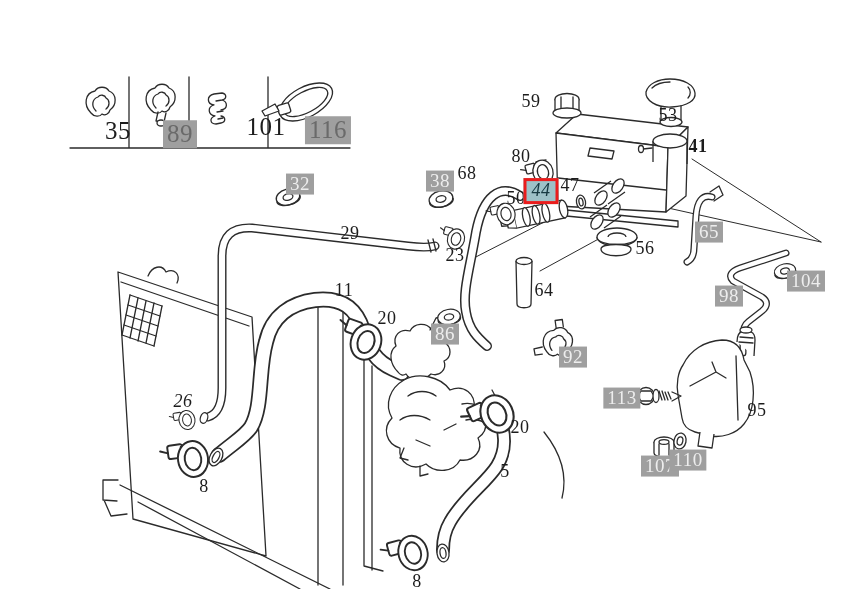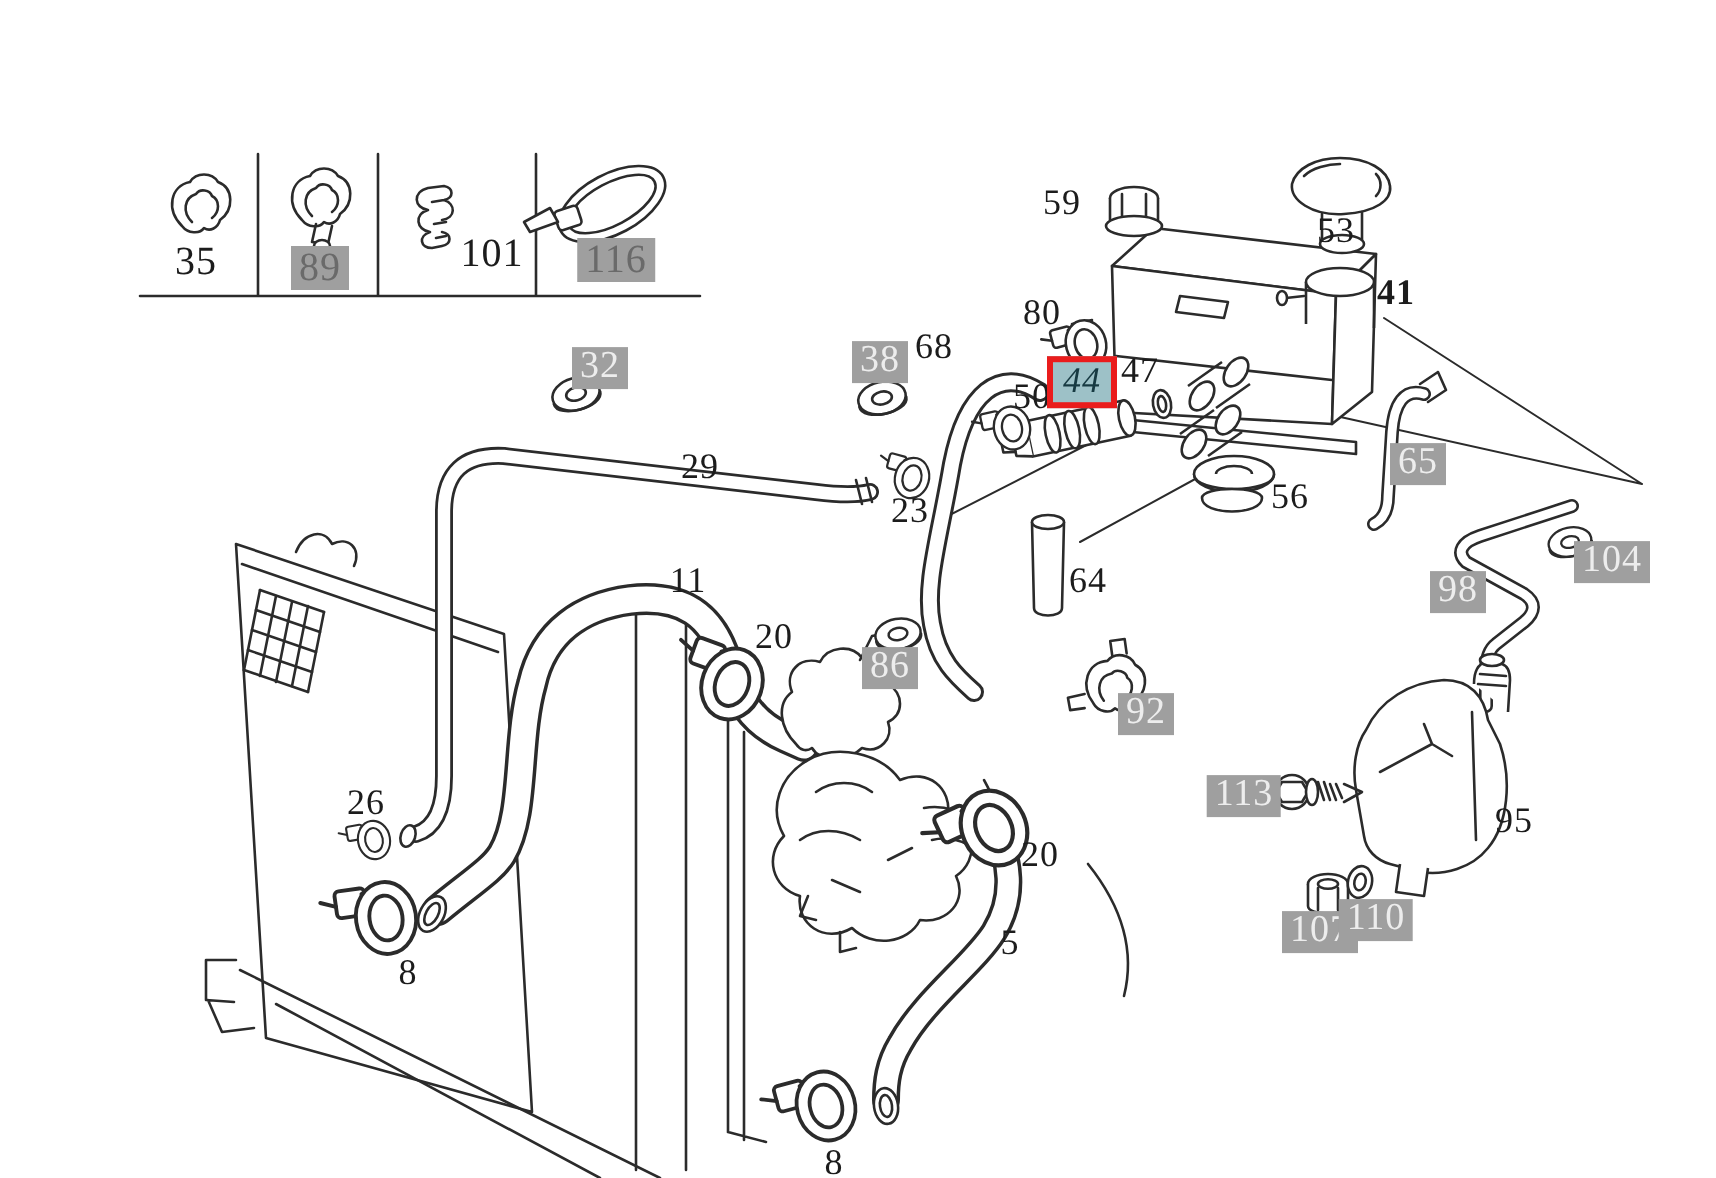--- a/index.html
+++ b/index.html
@@ -5,21 +5,21 @@
   html,body{margin:0;padding:0;}
   body{background:#e8e8e8;font-family:"Liberation Sans",sans-serif;}
   #stage{position:relative;width:858px;height:589px;background:var(--bg,#fff);overflow:hidden;margin:0 auto;}
   #art{position:absolute;left:0;top:0;z-index:1;}
   #art *{vector-effect:none;}
   .ln{stroke:var(--line,#2b2b2b);fill:none;stroke-width:1.3;stroke-linecap:round;stroke-linejoin:round;}
   .lnf{stroke:var(--line,#2b2b2b);fill:#fff;stroke-width:1.3;stroke-linejoin:round;}
   .thin{stroke-width:1;}
   .part-label{position:absolute;transform:translate(-50%,-50%);font-family:"Liberation Serif",serif;
     font-size:18px;line-height:1.1;color:var(--label-text,#1c1c1c);white-space:nowrap;z-index:5;letter-spacing:.5px;cursor:pointer;}
-  .part-label.table-plain,.part-label.table-gray{font-size:20px;}
+  .part-label.table-plain,.part-label.table-gray{font-size:25px;margin-left:20px;}
   .part-label.table-gray{background:var(--hl-bg,#9f9f9f);color:var(--tbl-hl-text,#6a6a6a);padding:0 4px;}
   .part-label.gray{background:var(--hl-bg,#9f9f9f);color:var(--hl-text,#ededed);padding:0 4px;font-size:19px;}
   .part-label.selected{background:var(--sel-bg,#9dc1c7);color:var(--sel-text,#173a42);
     border:3px solid var(--sel-border,#ea1c1c);padding:0 5px;font-size:18px;}
 </style>
 </head>
 <body>
 
 <div id="stage">
 
@@ -257,21 +257,21 @@
       <div class="part-label plain" style="left: 455px; top: 256px;">23</div>
       <div class="part-label plain" style="left: 645px; top: 249px;">56</div>
       <div class="part-label gray" style="left: 709px; top: 232px;">65</div>
       <div class="part-label plain" style="left: 544px; top: 291px;">64</div>
       <div class="part-label gray" style="left: 806px; top: 281px;">104</div>
       <div class="part-label gray" style="left: 729px; top: 296px;">98</div>
       <div class="part-label plain" style="left: 344px; top: 291px;">11</div>
       <div class="part-label plain" style="left: 387px; top: 319px;">20</div>
       <div class="part-label gray" style="left: 445px; top: 334px;">86</div>
       <div class="part-label gray" style="left: 573px; top: 357px;">92</div>
-      <div class="part-label plain" style="left: 183px; top: 402px;">26</div>
+      <div class="part-label plain" style="left: 183px; top: 402px; font-style: italic;">26</div>
       <div class="part-label gray" style="left: 622px; top: 398px;">113</div>
       <div class="part-label plain" style="left: 757px; top: 411px;">95</div>
       <div class="part-label plain" style="left: 520px; top: 428px;">20</div>
       <div class="part-label gray" style="left: 660px; top: 466px;">107</div>
       <div class="part-label gray" style="left: 688px; top: 460px;">110</div>
       <div class="part-label plain" style="left: 204px; top: 487px;">8</div>
       <div class="part-label plain" style="left: 505px; top: 472px;">5</div>
       <div class="part-label plain" style="left: 417px; top: 582px;">8</div>
     </div>
 

